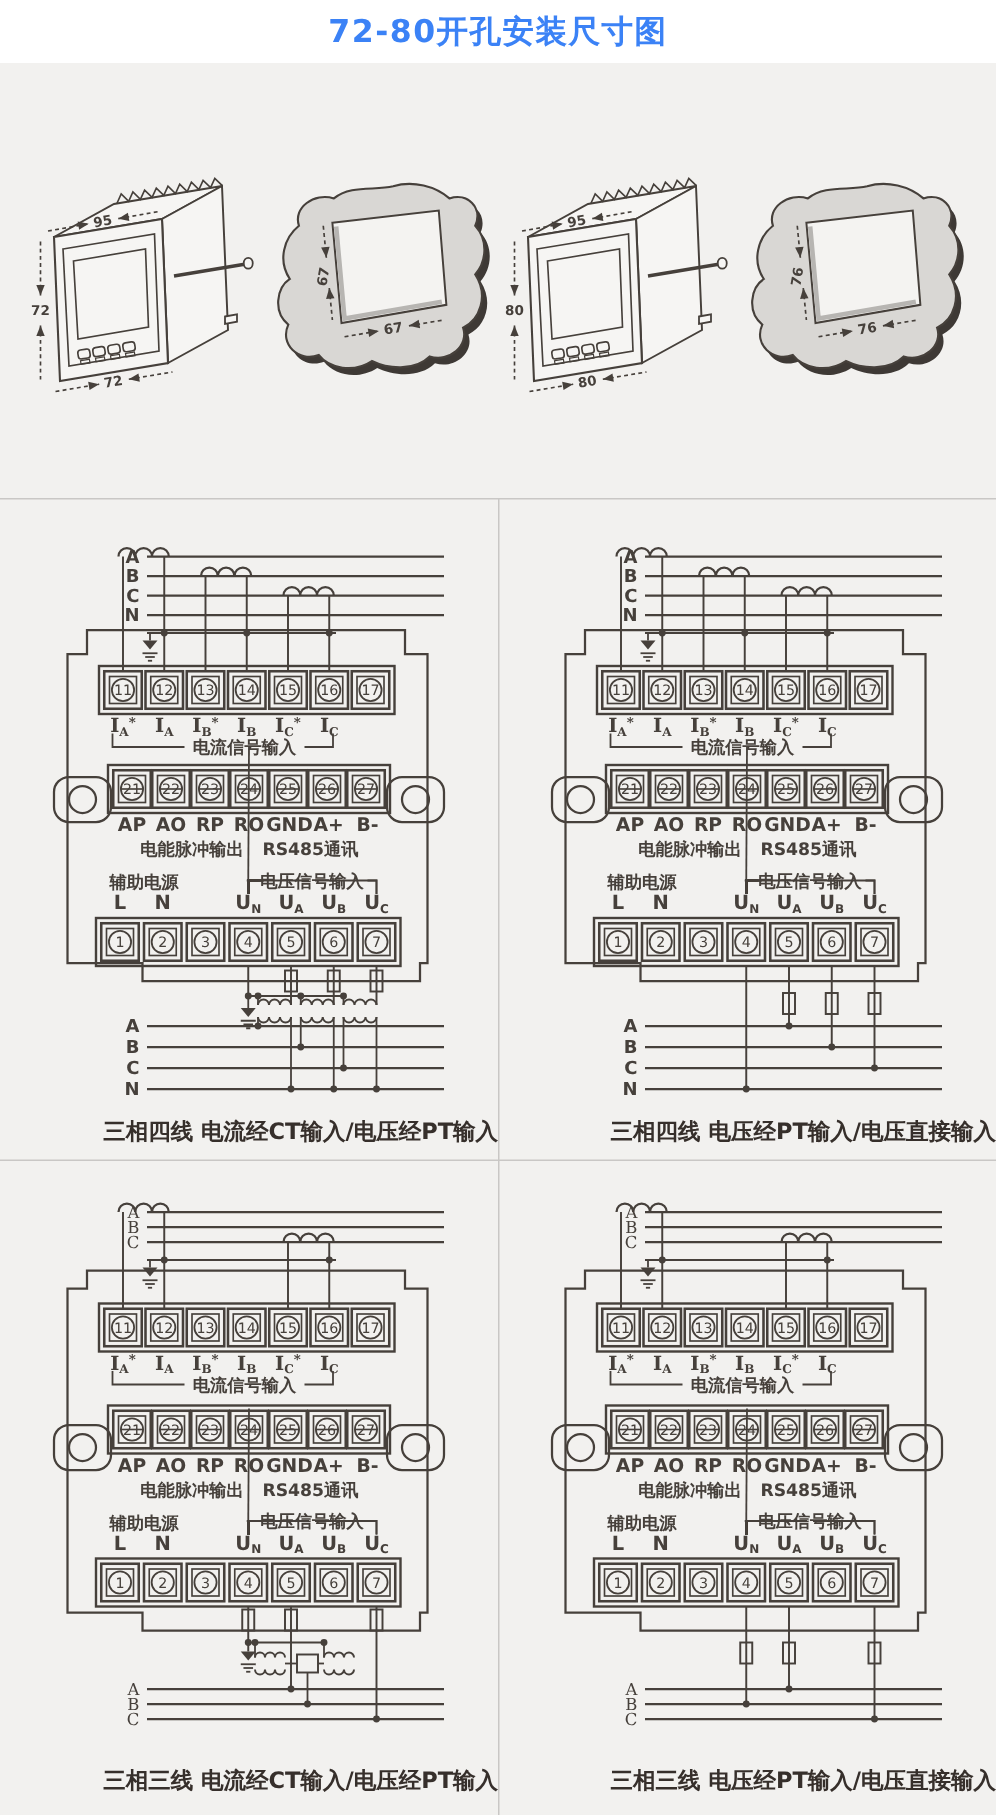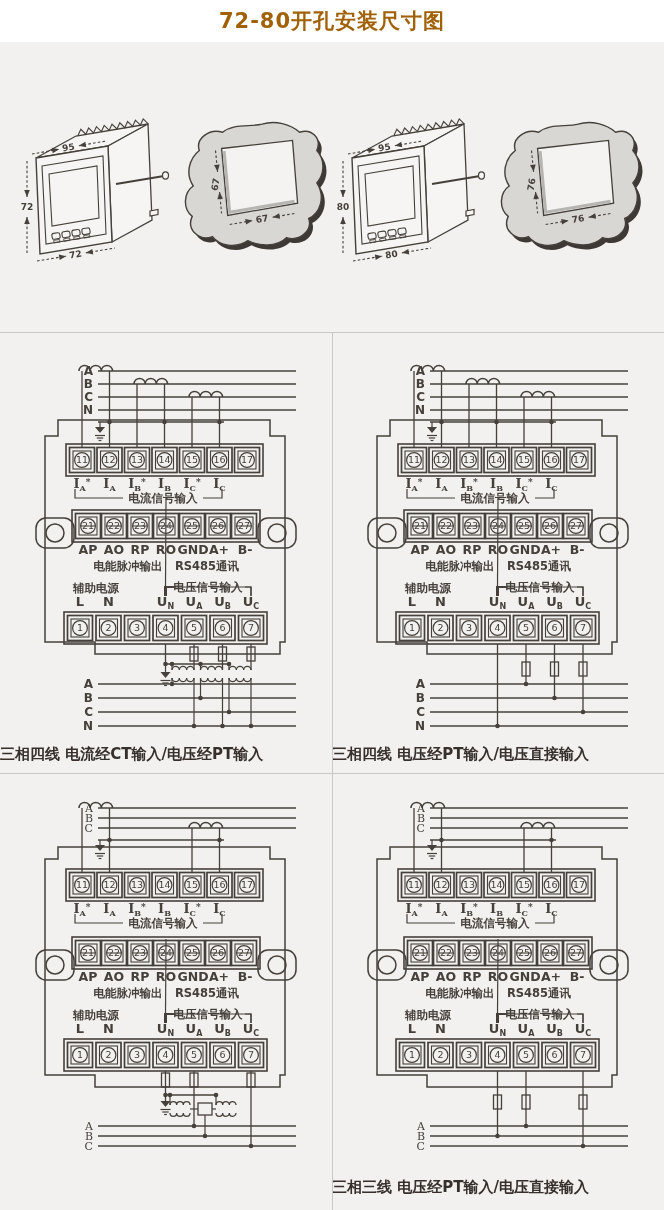--- a/index.html
+++ b/index.html
@@ -1,25 +1,25 @@
 <!DOCTYPE html>
 <html><head>
 <meta charset="utf-8">
 <style>
   html,body{margin:0;padding:0;background:#ffffff;font-family:"DejaVu Sans",sans-serif;}
   .page{width:664px;height:1210px;position:relative;background:#ffffff;overflow:hidden;}
   .title{height:42px;display:flex;align-items:center;justify-content:center;
-         font-size:21px;font-weight:bold;color:#a16207;letter-spacing:1px;}
+         font-size:21px;font-weight:bold;color:#3b82f6;letter-spacing:1px;}
   .content{position:relative;width:664px;height:1168px;background:#f2f1ef;}
   .mounting{height:290px;display:flex;align-items:center;justify-content:center;gap:6px;box-sizing:border-box;}
   .mounting svg{width:152px;height:158px;}
   .grid{display:grid;grid-template-columns:332px 332px;grid-template-rows:441px 437px;}
   .quad{position:relative;}
   .quad svg{display:block;width:332px;height:100%;}
-  .caption{position:absolute;left:0;right:0;text-align:left;font-weight:bold;
+  .caption{position:absolute;left:0;right:0;text-align:right;font-weight:bold;
            color:#362f2b;font-size:15px;}
   .cap-top{bottom:9px;}
   .cap-bot{bottom:13px;}
   .divider{position:absolute;background:#c9c7c5;}
   #dh1{left:0;top:290px;width:664px;height:1px;}
   #dh2{left:0;top:731px;width:664px;height:1px;}
   #dv{left:332px;top:290px;width:1px;height:878px;}
 </style>
 </head>
 <body>
@@ -1370,20 +1370,21 @@
             <path d="M216,332 A3.3333333333333335,3.3333333333333335 0 0 1 222.66666666666666,332 A3.3333333333333335,3.3333333333333335 0 0 1 229.33333333333334,332 A3.3333333333333335,3.3333333333333335 0 0 1 236,332" stroke="#46403b" stroke-width="1.3" fill="none"></path>
             <path d="M216,340 A3.3333333333333335,3.3333333333333335 0 0 0 222.66666666666666,340 A3.3333333333333335,3.3333333333333335 0 0 0 229.33333333333334,340 A3.3333333333333335,3.3333333333333335 0 0 0 236,340" stroke="#46403b" stroke-width="1.3" fill="none"></path>
             <line x1="216" y1="322" x2="216" y2="332" stroke="#46403b" stroke-width="1.2"></line>
             <circle cx="216" cy="322" r="2.3" fill="#46403b"></circle>
             <rect x="198" y="330" width="14" height="12" stroke="#46403b" stroke-width="1.3" fill="none"></rect>
             <line x1="190" y1="336" x2="198" y2="336" stroke="#46403b" stroke-width="1.2"></line>
             <line x1="212" y1="336" x2="216" y2="336" stroke="#46403b" stroke-width="1.2"></line>
             <line x1="205" y1="342" x2="205" y2="363" stroke="#46403b" stroke-width="1.2"></line>
             <circle cx="205" cy="363" r="2.3" fill="#46403b"></circle>
           </svg>
+        <div class="caption cap-bot">三相三线 电流经CT输入/电压经PT输入</div>
       </div>
       <div class="quad">
         <svg id="dg3" viewBox="0 0 332 437">
             <rect x="36" y="177" width="38" height="30" rx="10" stroke="#46403b" stroke-width="1.5" fill="none"></rect>
             <circle cx="55" cy="192" r="9" stroke="#46403b" stroke-width="1.5" fill="none"></circle>
             <rect x="258" y="177" width="38" height="30" rx="10" stroke="#46403b" stroke-width="1.5" fill="none"></rect>
             <circle cx="277" cy="192" r="9" stroke="#46403b" stroke-width="1.5" fill="none"></circle>
             <path d="M58,86 L58,74 L270,74 L270,86 L285,86 L285,302 L280,302 L280,314 L95,314 L95,302 L45,302 L45,86 Z" stroke="#46403b" stroke-width="1.5" fill="none"></path>
             <text x="93" y="39" font-size="11" text-anchor="end" fill="#46403b" font-weight="normal" font-family="&quot;DejaVu Serif&quot;,serif">A</text>
             <line x1="98" y1="35" x2="296" y2="35" stroke="#46403b" stroke-width="1.5"></line>

